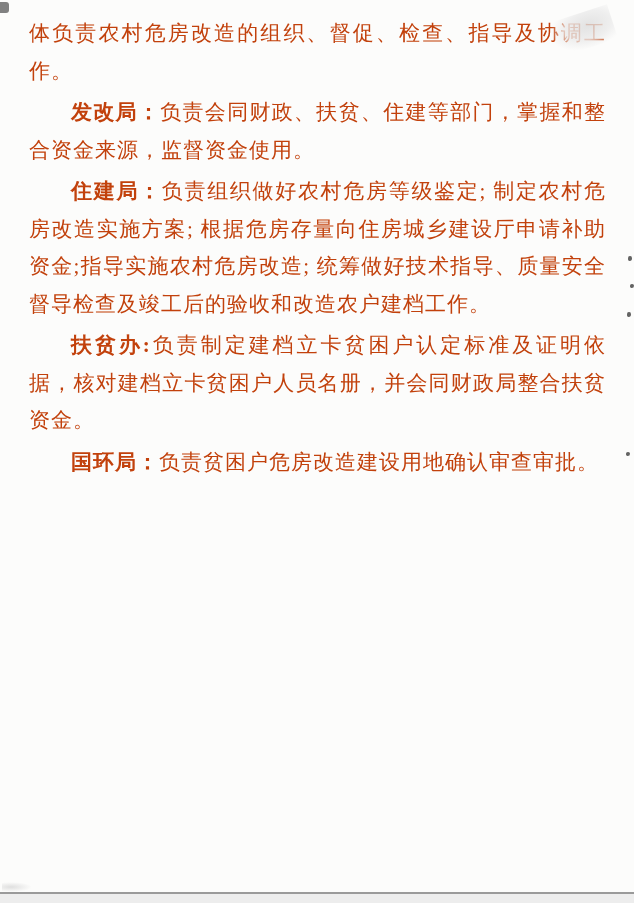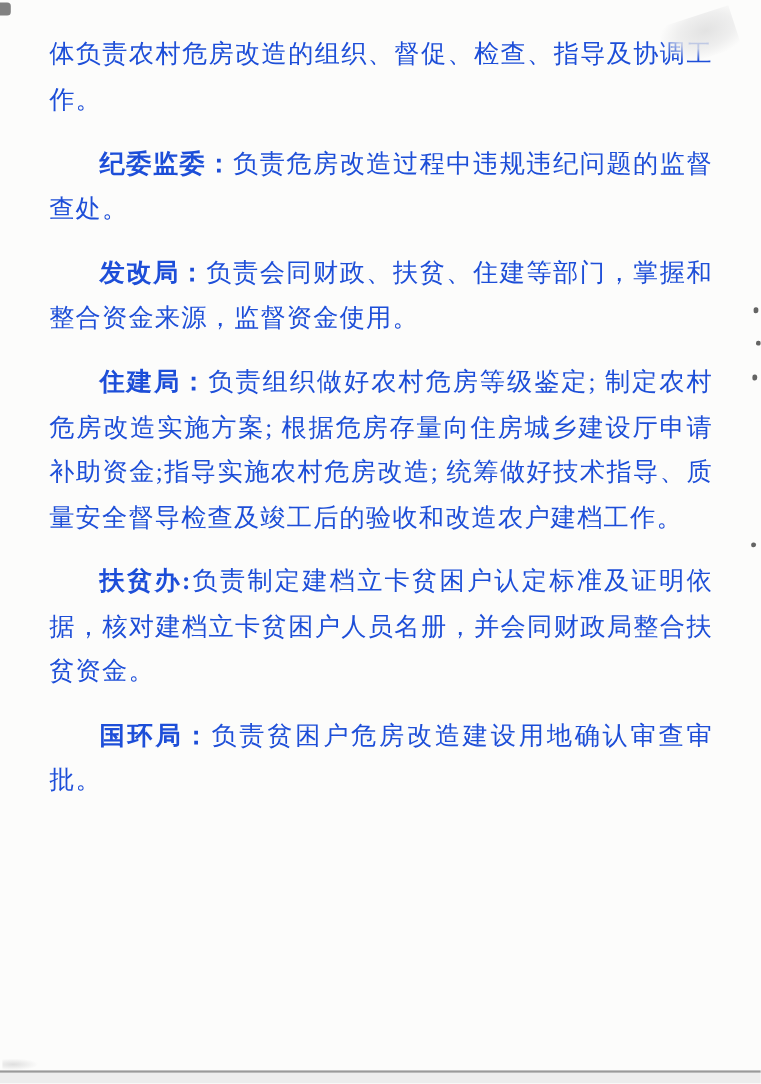--- a/index.html
+++ b/index.html
@@ -12,26 +12,26 @@
   }
   .page {
     position: absolute;
     left: 0; top: 0;
     width: 634px; height: 903px;
     box-sizing: border-box;
     padding: 11px 24px 0 25px;
     color: #1c1c1c;
   }
   .para {
-    margin: 16px;
+    margin: 4px;
     font-size: 21px;
     line-height: 37.5px;
     letter-spacing: 1px;
     text-align: justify;
-    color: #1d4ed8;
+    color: #c2410c;
   }
   .para.indent { text-indent: 2em; }
   .head { font-weight: bold; }
   
   .corner-mark {
     position: absolute; left: 0; top: 2px;
     width: 9px; height: 11px;
     background: #6b6b6b;
     border-radius: 0 3px 3px 0;
     opacity: 0.85;
@@ -71,21 +71,20 @@
     background: #ededed;
   }
 </style>
 </head>
 <body>
 
 <div class="page">
 
   <p class="para"><span class="head"></span><span>体负责农村危房改造的组织、督促、检查、指导及协调工作。</span></p>
 
-  <p class="para indent"><span class="head">纪委监委：</span><span>负责危房改造过程中违规违纪问题的监督查处。</span></p>
 
   <p class="para indent"><span class="head">发改局：</span><span>负责会同财政、扶贫、住建等部门，掌握和整合资金来源，监督资金使用。</span></p>
 
 
 
   <p class="para indent"><span class="head">住建局：</span><span>负责组织做好农村危房等级鉴定; 制定农村危房改造实施方案; 根据危房存量向住房城乡建设厅申请补助资金;指导实施农村危房改造; 统筹做好技术指导、质量安全督导检查及竣工后的验收和改造农户建档工作。</span></p>
 
 
   <p class="para indent"><span class="head">扶贫办:</span><span>负责制定建档立卡贫困户认定标准及证明依据，核对建档立卡贫困户人员名册，并会同财政局整合扶贫资金。</span></p>
 

